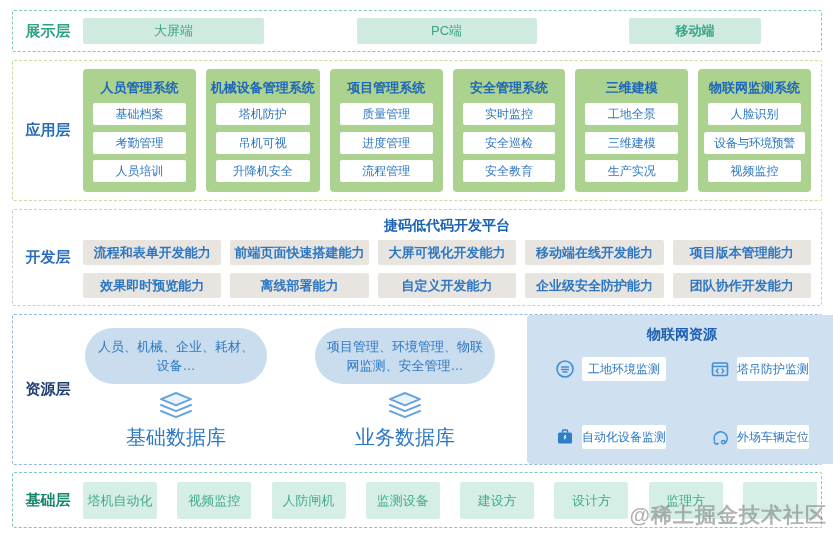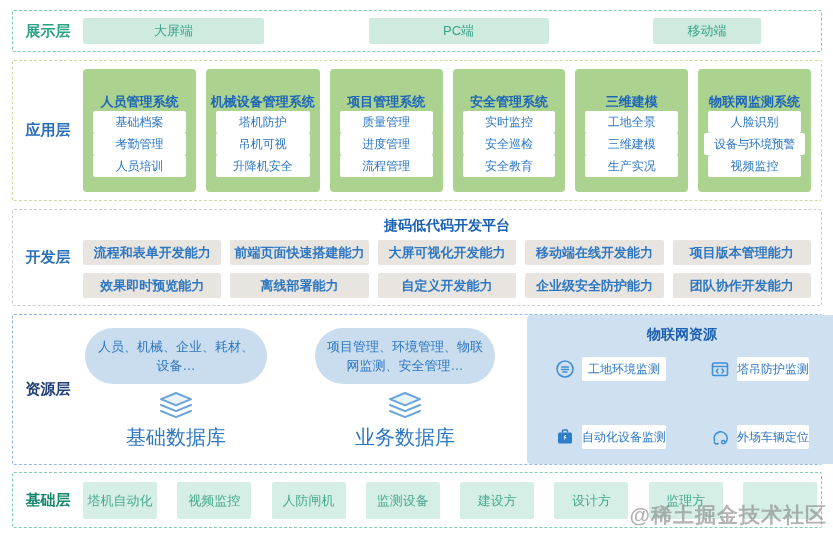--- a/index.html
+++ b/index.html
@@ -19,26 +19,26 @@
   .lbl-display { color:#2ba284; }
   .lbl-app     { color:#2a6db8; }
   .lbl-dev     { color:#2a6db8; }
   .lbl-res     { color:#1e3e73; }
   .lbl-found   { color:#15866c; }
 
   
   .display-items { flex:1; display:flex; justify-content:space-between; padding-right:60px; }
   .display-box { background:#cfeadf; color:#3aa489; font-size:13px; height:26px;
                  line-height:26px; text-align:center; border-radius:2px; }
-  .dw1 { width:181px; } .dw2 { width:180px; } .dw3 { width:108px; }
+  .dw1 { width:181px; } .dw2 { width:180px; } .dw3 { width:132px;font-weight:bold; }
 
   
   .app-items { flex:1; display:flex; gap:10px; padding:8px 10px 8px 0; height:100%; box-sizing:border-box; }
   .app-col { flex:1; background:#abd28e; border-radius:4px; display:flex; flex-direction:column;
-             justify-content:space-between; padding:24px 5px; box-sizing:border-box; }
+             justify-content:space-between; padding:10px 5px; box-sizing:border-box; }
   .app-col-title { font-size:13px; font-weight:bold; color:#1e66b8; text-align:center; white-space:nowrap; }
   .app-item { background:#ffffff; border-radius:2px; margin:0 5px; height:22px; line-height:22px;
               font-size:12px; color:#2d77c2; text-align:center; white-space:nowrap; }
   .app-item.tight { margin:0 1px; letter-spacing:-0.5px; }
 
   
   .dev-content { flex:1; height:100%; position:relative; }
   .dev-title { position:absolute; top:7px; left:0; right:10px; text-align:center;
                font-size:14px; font-weight:bold; color:#1b62b4; }
   .dev-rows { position:absolute; top:30px; left:0; right:10px; bottom:7px;

